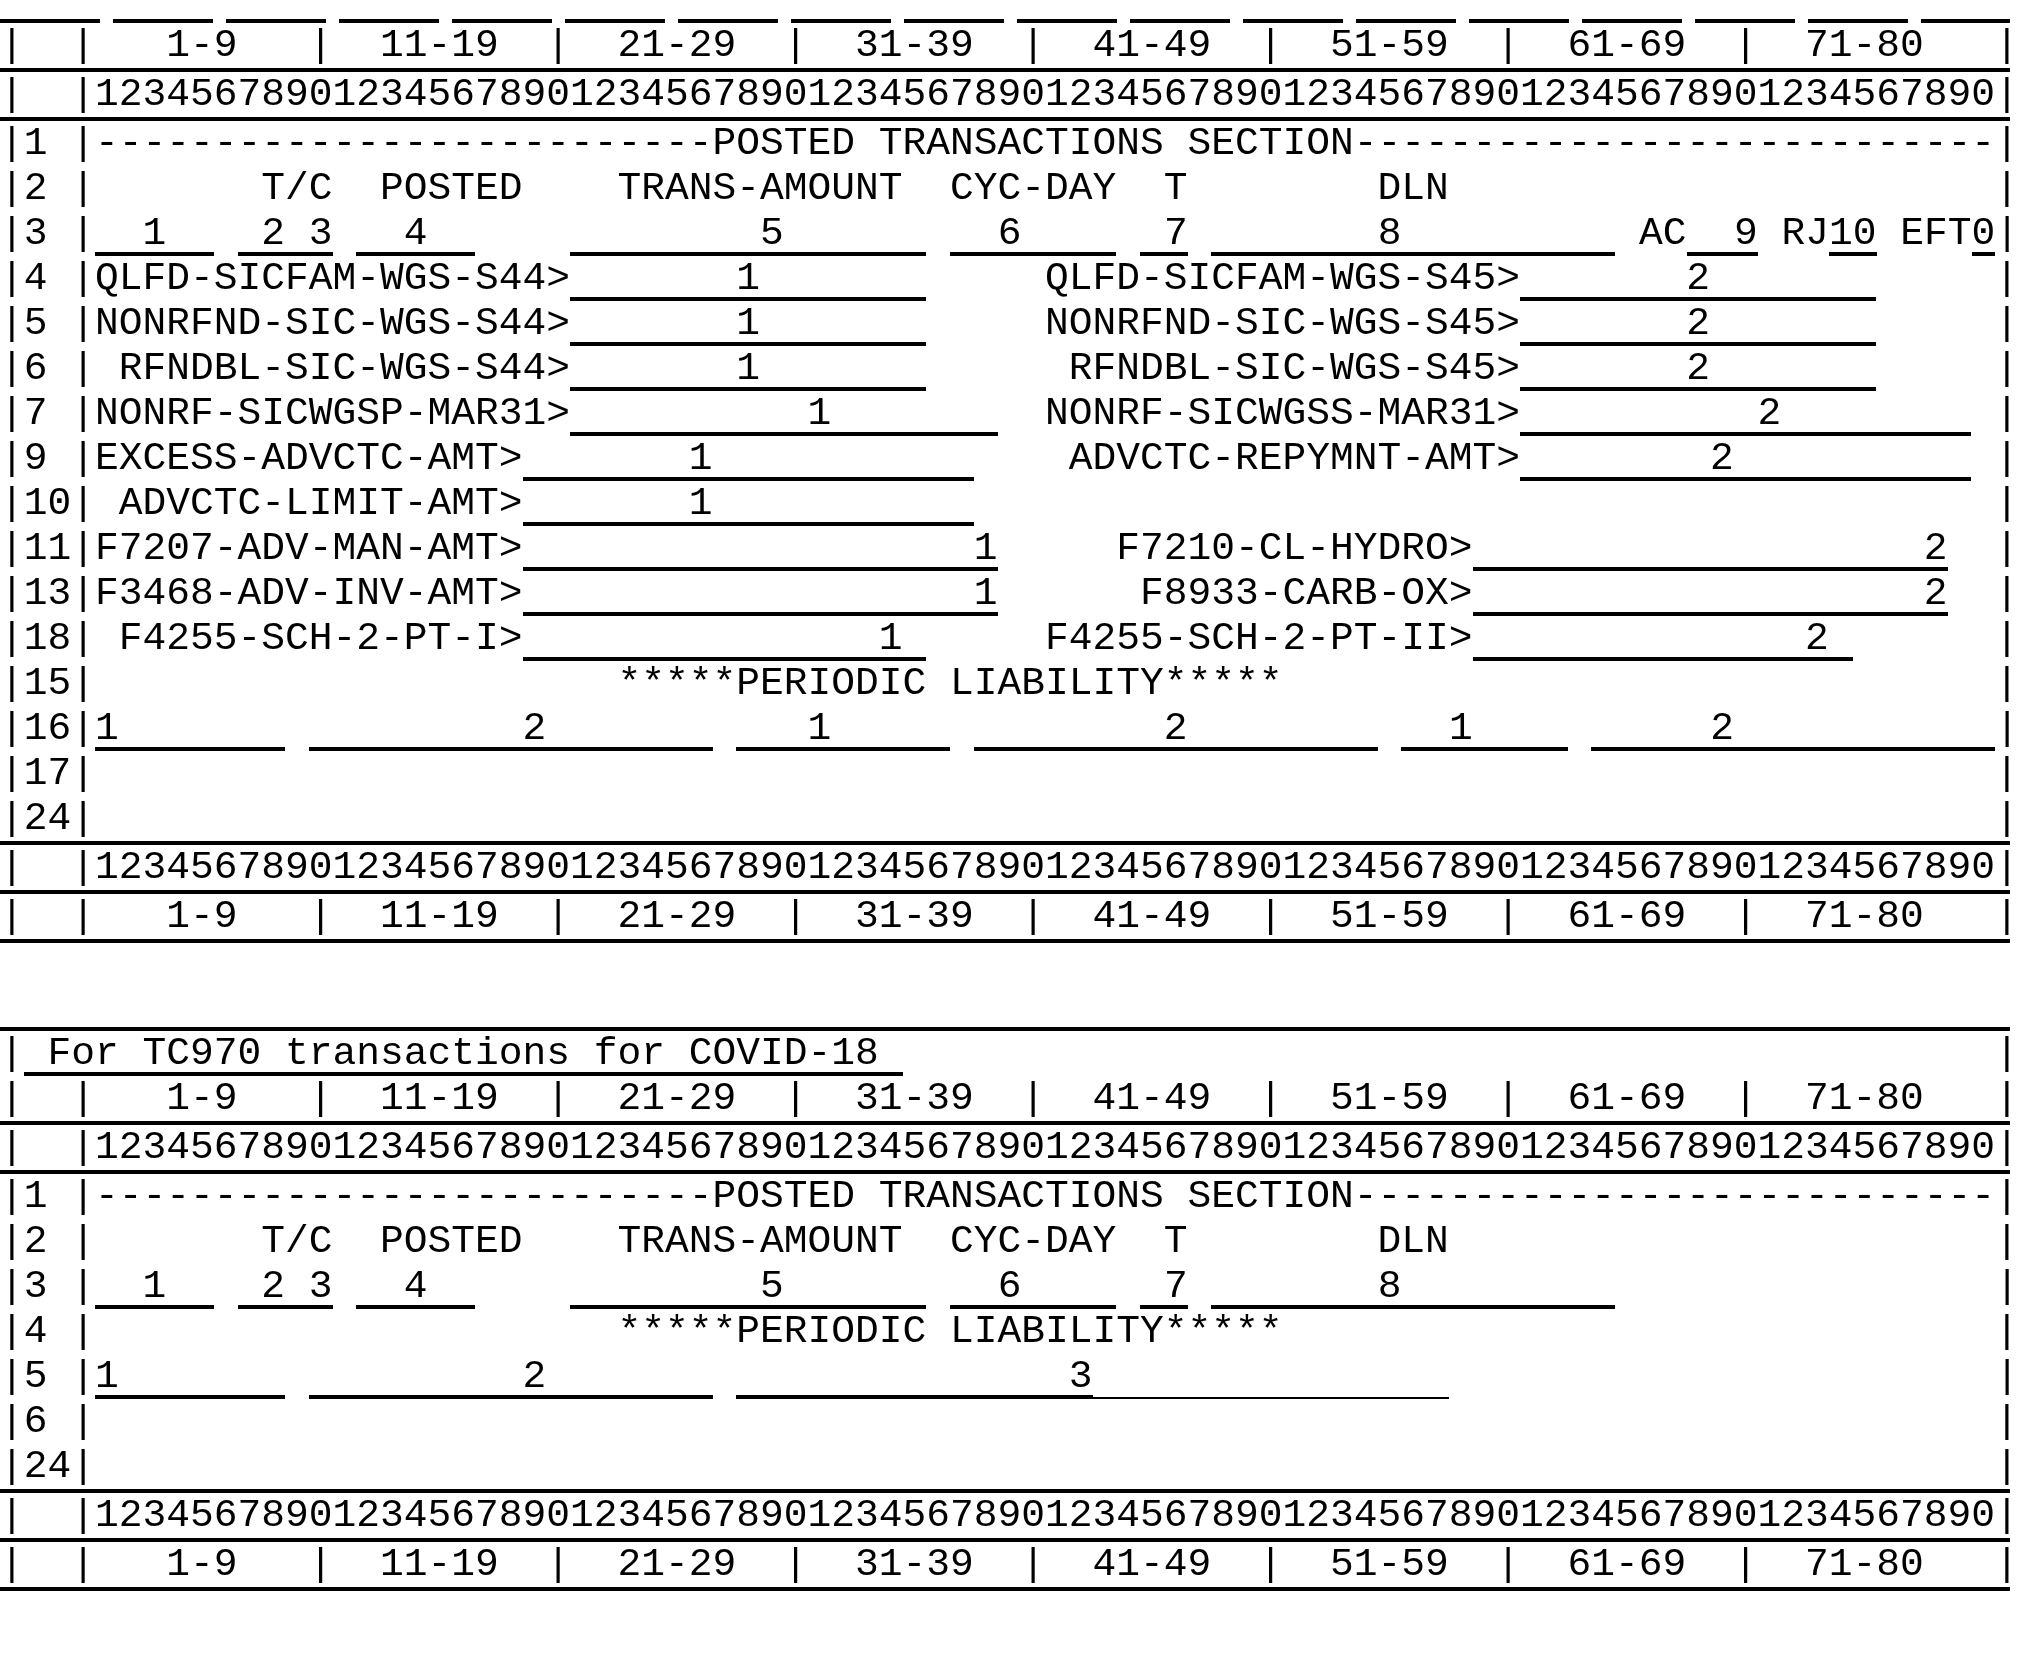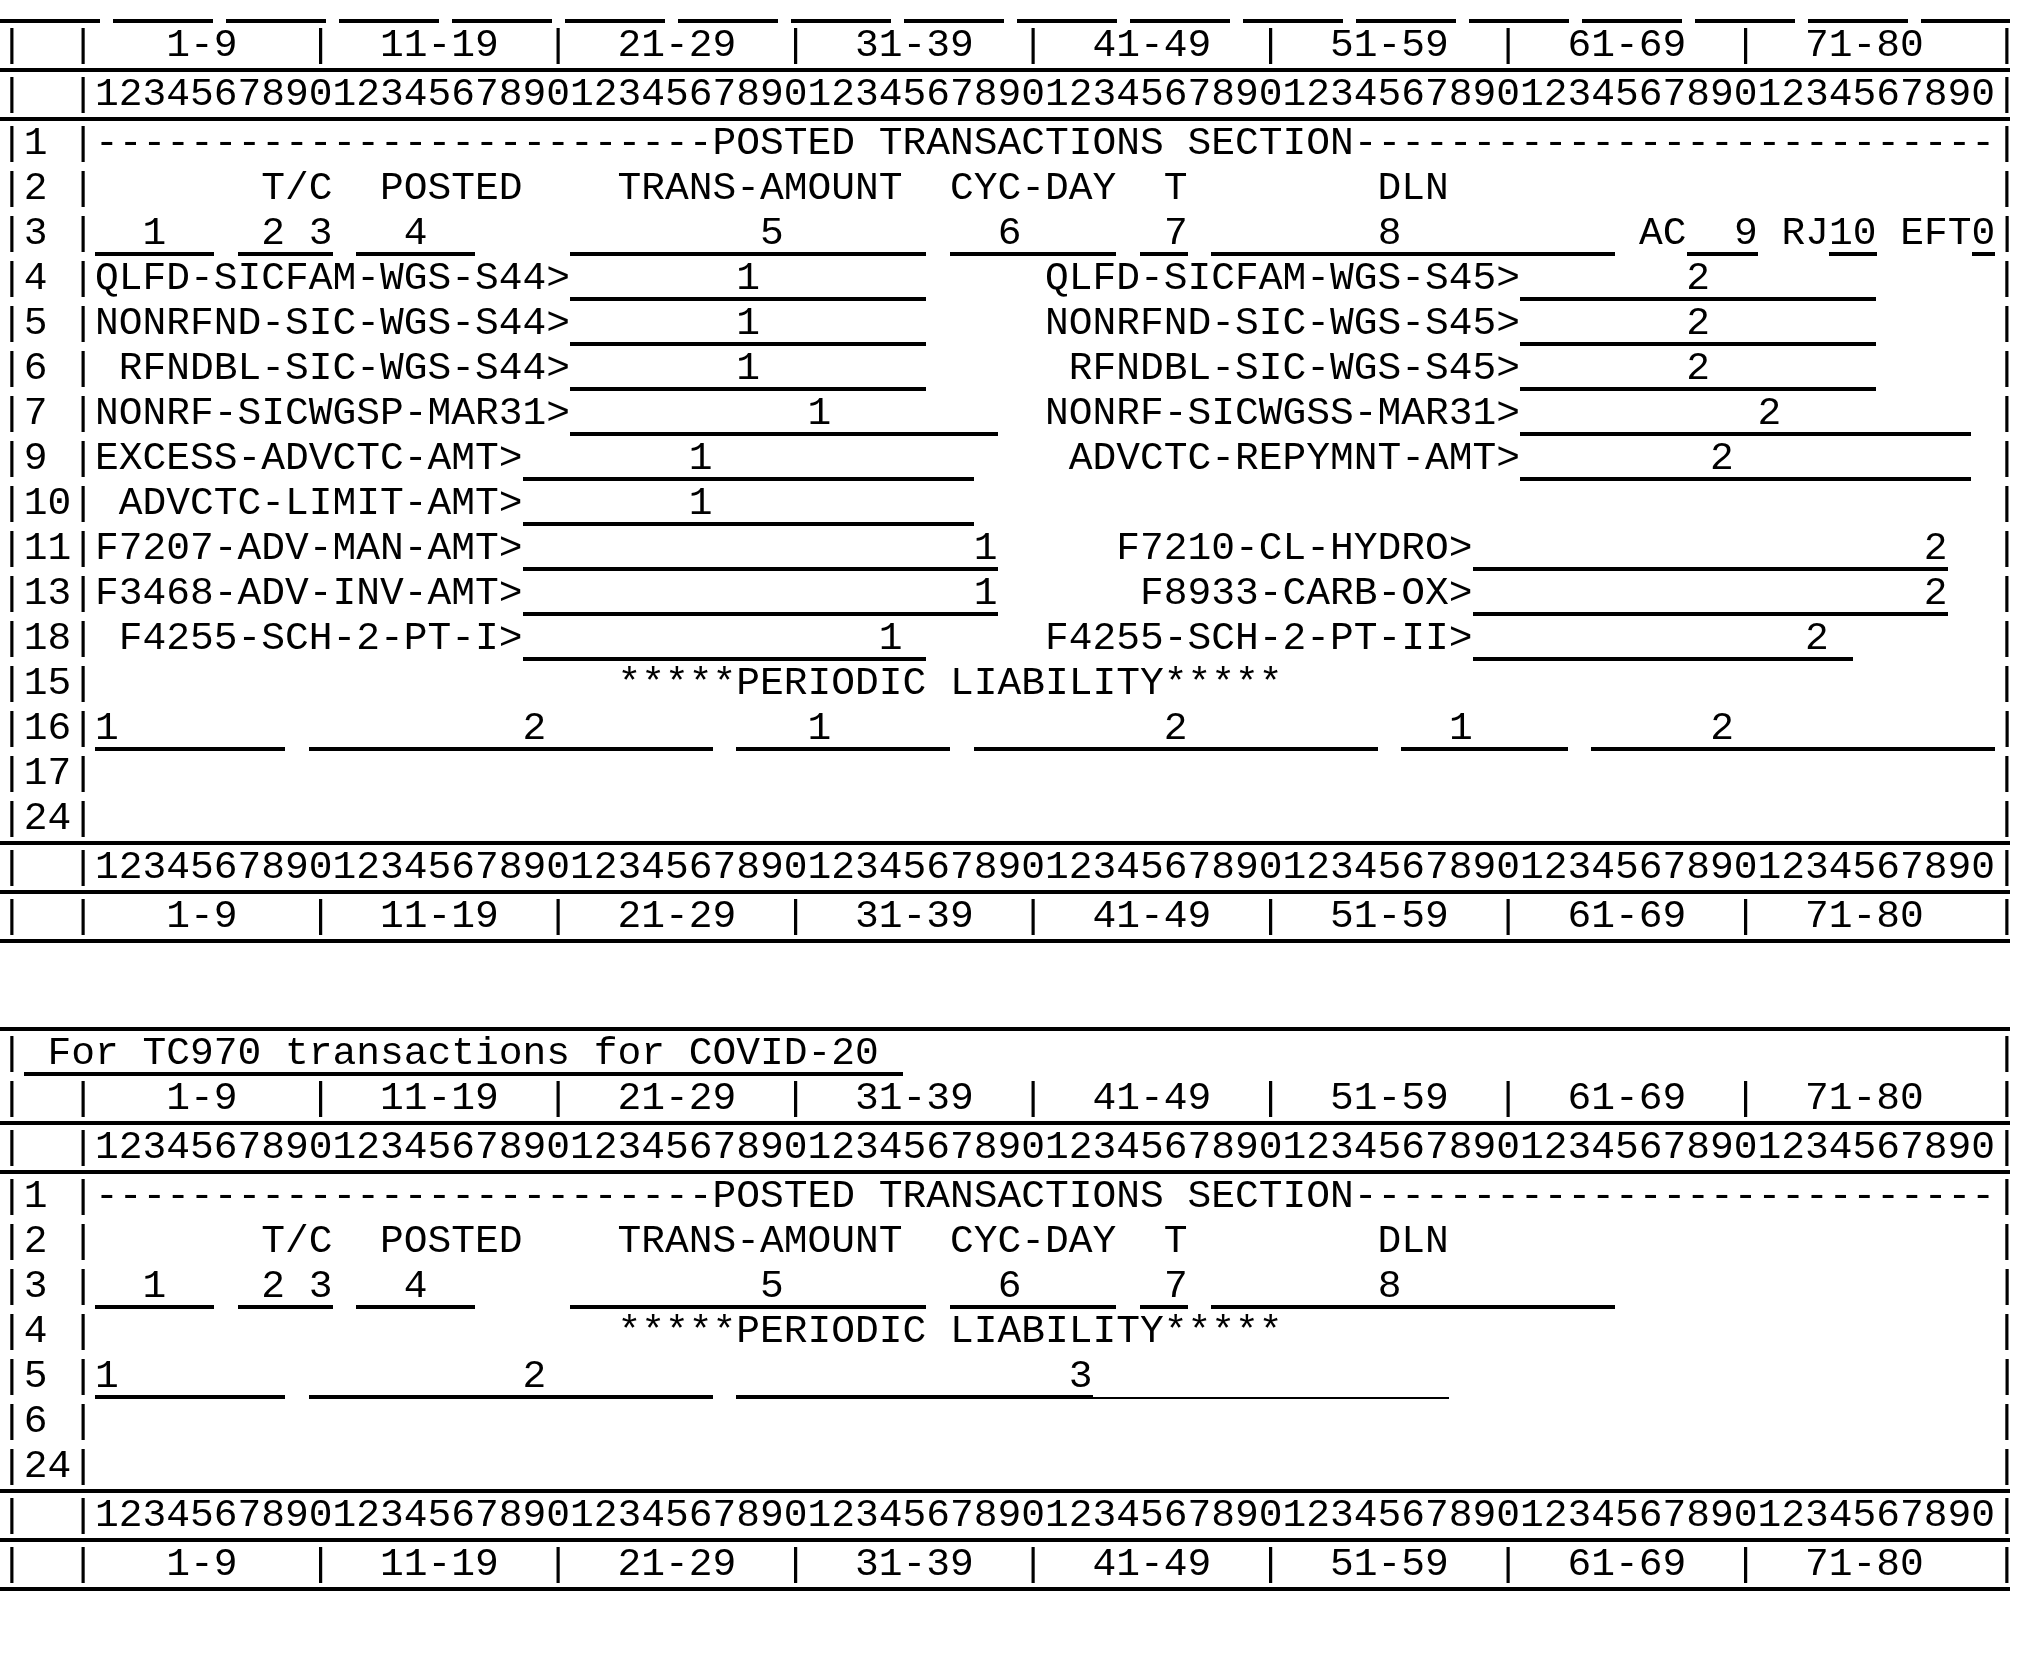--- a/index.html
+++ b/index.html
@@ -46,21 +46,21 @@
       <div class="row"><span class="p">|17|</span><span class="p">                                                                                </span><span class="p">|</span></div>
       <div class="row"><span class="p">|24|</span><span class="p">                                                                                </span><span class="p">|</span></div>
       <div class="rule"></div>
       <div class="row"><span class="p">|  |</span><span class="p">12345678901234567890123456789012345678901234567890123456789012345678901234567890</span><span class="p">|</span></div>
       <div class="rule"></div>
       <div class="row"><span class="p">|  |</span><span class="p">   1-9   |  11-19  |  21-29  |  31-39  |  41-49  |  51-59  |  61-69  |  71-80   </span><span class="p">|</span></div>
       <div class="rule"></div>
     </div>
     <div class="table">
       <div class="rule"></div>
-      <div class="row"><span class="p">|</span><span class="u"> For TC970 transactions for COVID-20 </span><span class="p">                                              </span><span class="p">|</span></div>
+      <div class="row"><span class="p">|</span><span class="u"> For TC970 transactions for COVID-18 </span><span class="p">                                              </span><span class="p">|</span></div>
       <div class="row"><span class="p">|  |</span><span class="p">   1-9   |  11-19  |  21-29  |  31-39  |  41-49  |  51-59  |  61-69  |  71-80   </span><span class="p">|</span></div>
       <div class="rule"></div>
       <div class="row"><span class="p">|  |</span><span class="p">12345678901234567890123456789012345678901234567890123456789012345678901234567890</span><span class="p">|</span></div>
       <div class="rule"></div>
       <div class="row"><span class="p">|1 |</span><span class="p">--------------------------POSTED TRANSACTIONS SECTION---------------------------</span><span class="p">|</span></div>
       <div class="row"><span class="p">|2 |</span><span class="p">       T/C  POSTED    TRANS-AMOUNT  CYC-DAY  T        DLN                       </span><span class="p">|</span></div>
       <div class="row"><span class="p">|3 |</span><span class="u">  1  </span><span class="p"> </span><span class="u"> 2 3</span><span class="p"> </span><span class="u">  4  </span><span class="p">    </span><span class="u">        5      </span><span class="p"> </span><span class="u">  6    </span><span class="p"> </span><span class="u"> 7</span><span class="p"> </span><span class="u">       8         </span><span class="p">                </span><span class="p">|</span></div>
       <div class="row"><span class="p">|4 |</span><span class="p">                      *****PERIODIC LIABILITY*****                              </span><span class="p">|</span></div>
       <div class="row"><span class="p">|5 |</span><span class="u">1       </span><span class="p"> </span><span class="u">         2       </span><span class="p"> </span><span class="u">              3</span><span class="t">               </span><span class="p">                       </span><span class="p">|</span></div>
       <div class="row"><span class="p">|6 |</span><span class="p">                                                                                </span><span class="p">|</span></div>

